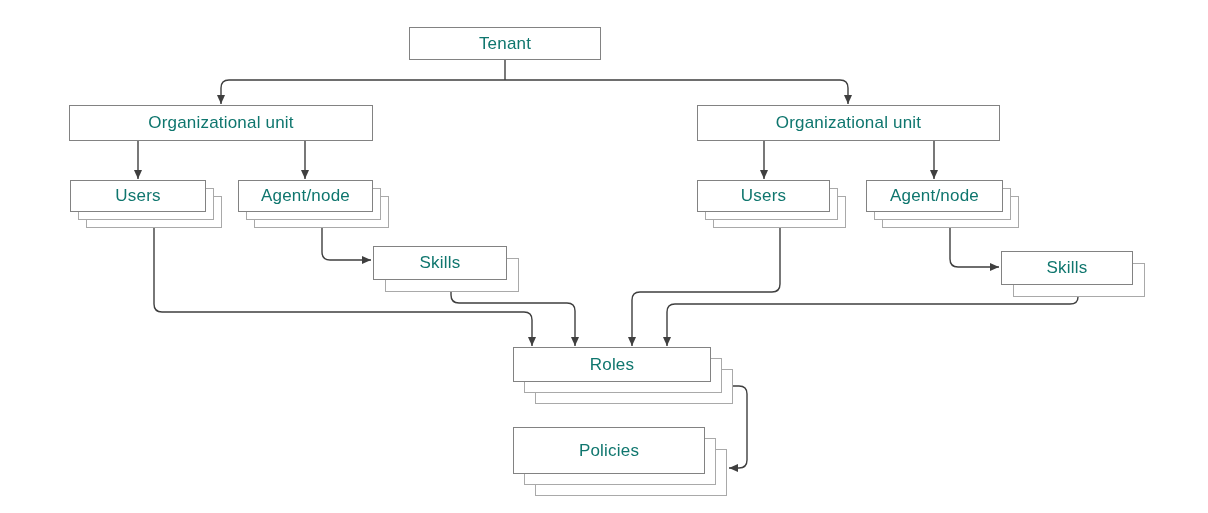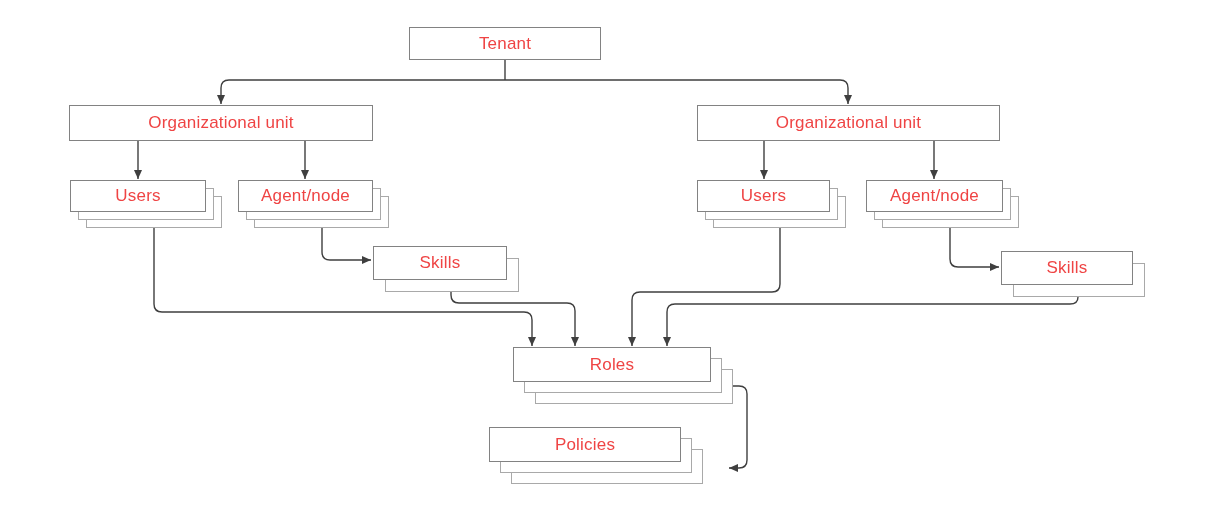--- a/index.html
+++ b/index.html
@@ -24,21 +24,21 @@
     border:1px solid #828282;
     display:flex; align-items:center; justify-content:center;
     z-index:3;
   }
   .shadow { width:100%; height:100%; border:1px solid #a9a9a9; z-index:1; }
   .sm .s1 { left:8px;  top:8px;  z-index:2; }
   .sm .s2 { left:16px; top:16px; z-index:1; }
   .lg .s1 { left:11px; top:11px; z-index:2; }
   .lg .s2 { left:22px; top:22px; z-index:1; }
   .one .s1 { left:12px; top:12px; z-index:2; }
-  .lbl { font-size:17px; color:#ef4444; letter-spacing:0.2px; white-space:nowrap; }
+  .lbl { font-size:17px; color:#0f766e; letter-spacing:0.2px; white-space:nowrap; }
 </style>
 </head>
 <body>
 
 <div class="canvas">
 
   <svg class="wires" viewBox="0 0 1208 513" xmlns="http://www.w3.org/2000/svg">
     <defs>
       <marker id="ah" markerWidth="10" markerHeight="8" refX="9" refY="4" orient="auto" markerUnits="userSpaceOnUse">
         <path d="M0,0 L9,4 L0,8 Z" fill="#3f3f3f"></path>
@@ -127,21 +127,21 @@
   </div>
 
   <div class="stack lg" style="left:513px; top:347px; width:198px; height:35px">
     <div class="shadow s2"></div>
     <div class="shadow s1"></div>
     <div class="box">
       <span class="lbl">Roles</span>
     </div>
   </div>
 
-  <div class="stack lg" style="left:489px; top:427px; width:192px; height:35px">
+  <div class="stack lg" style="left:513px; top:427px; width:192px; height:47px">
     <div class="shadow s2"></div>
     <div class="shadow s1"></div>
     <div class="box">
       <span class="lbl">Policies</span>
     </div>
   </div>
 
 </div>
 
 </body></html>

